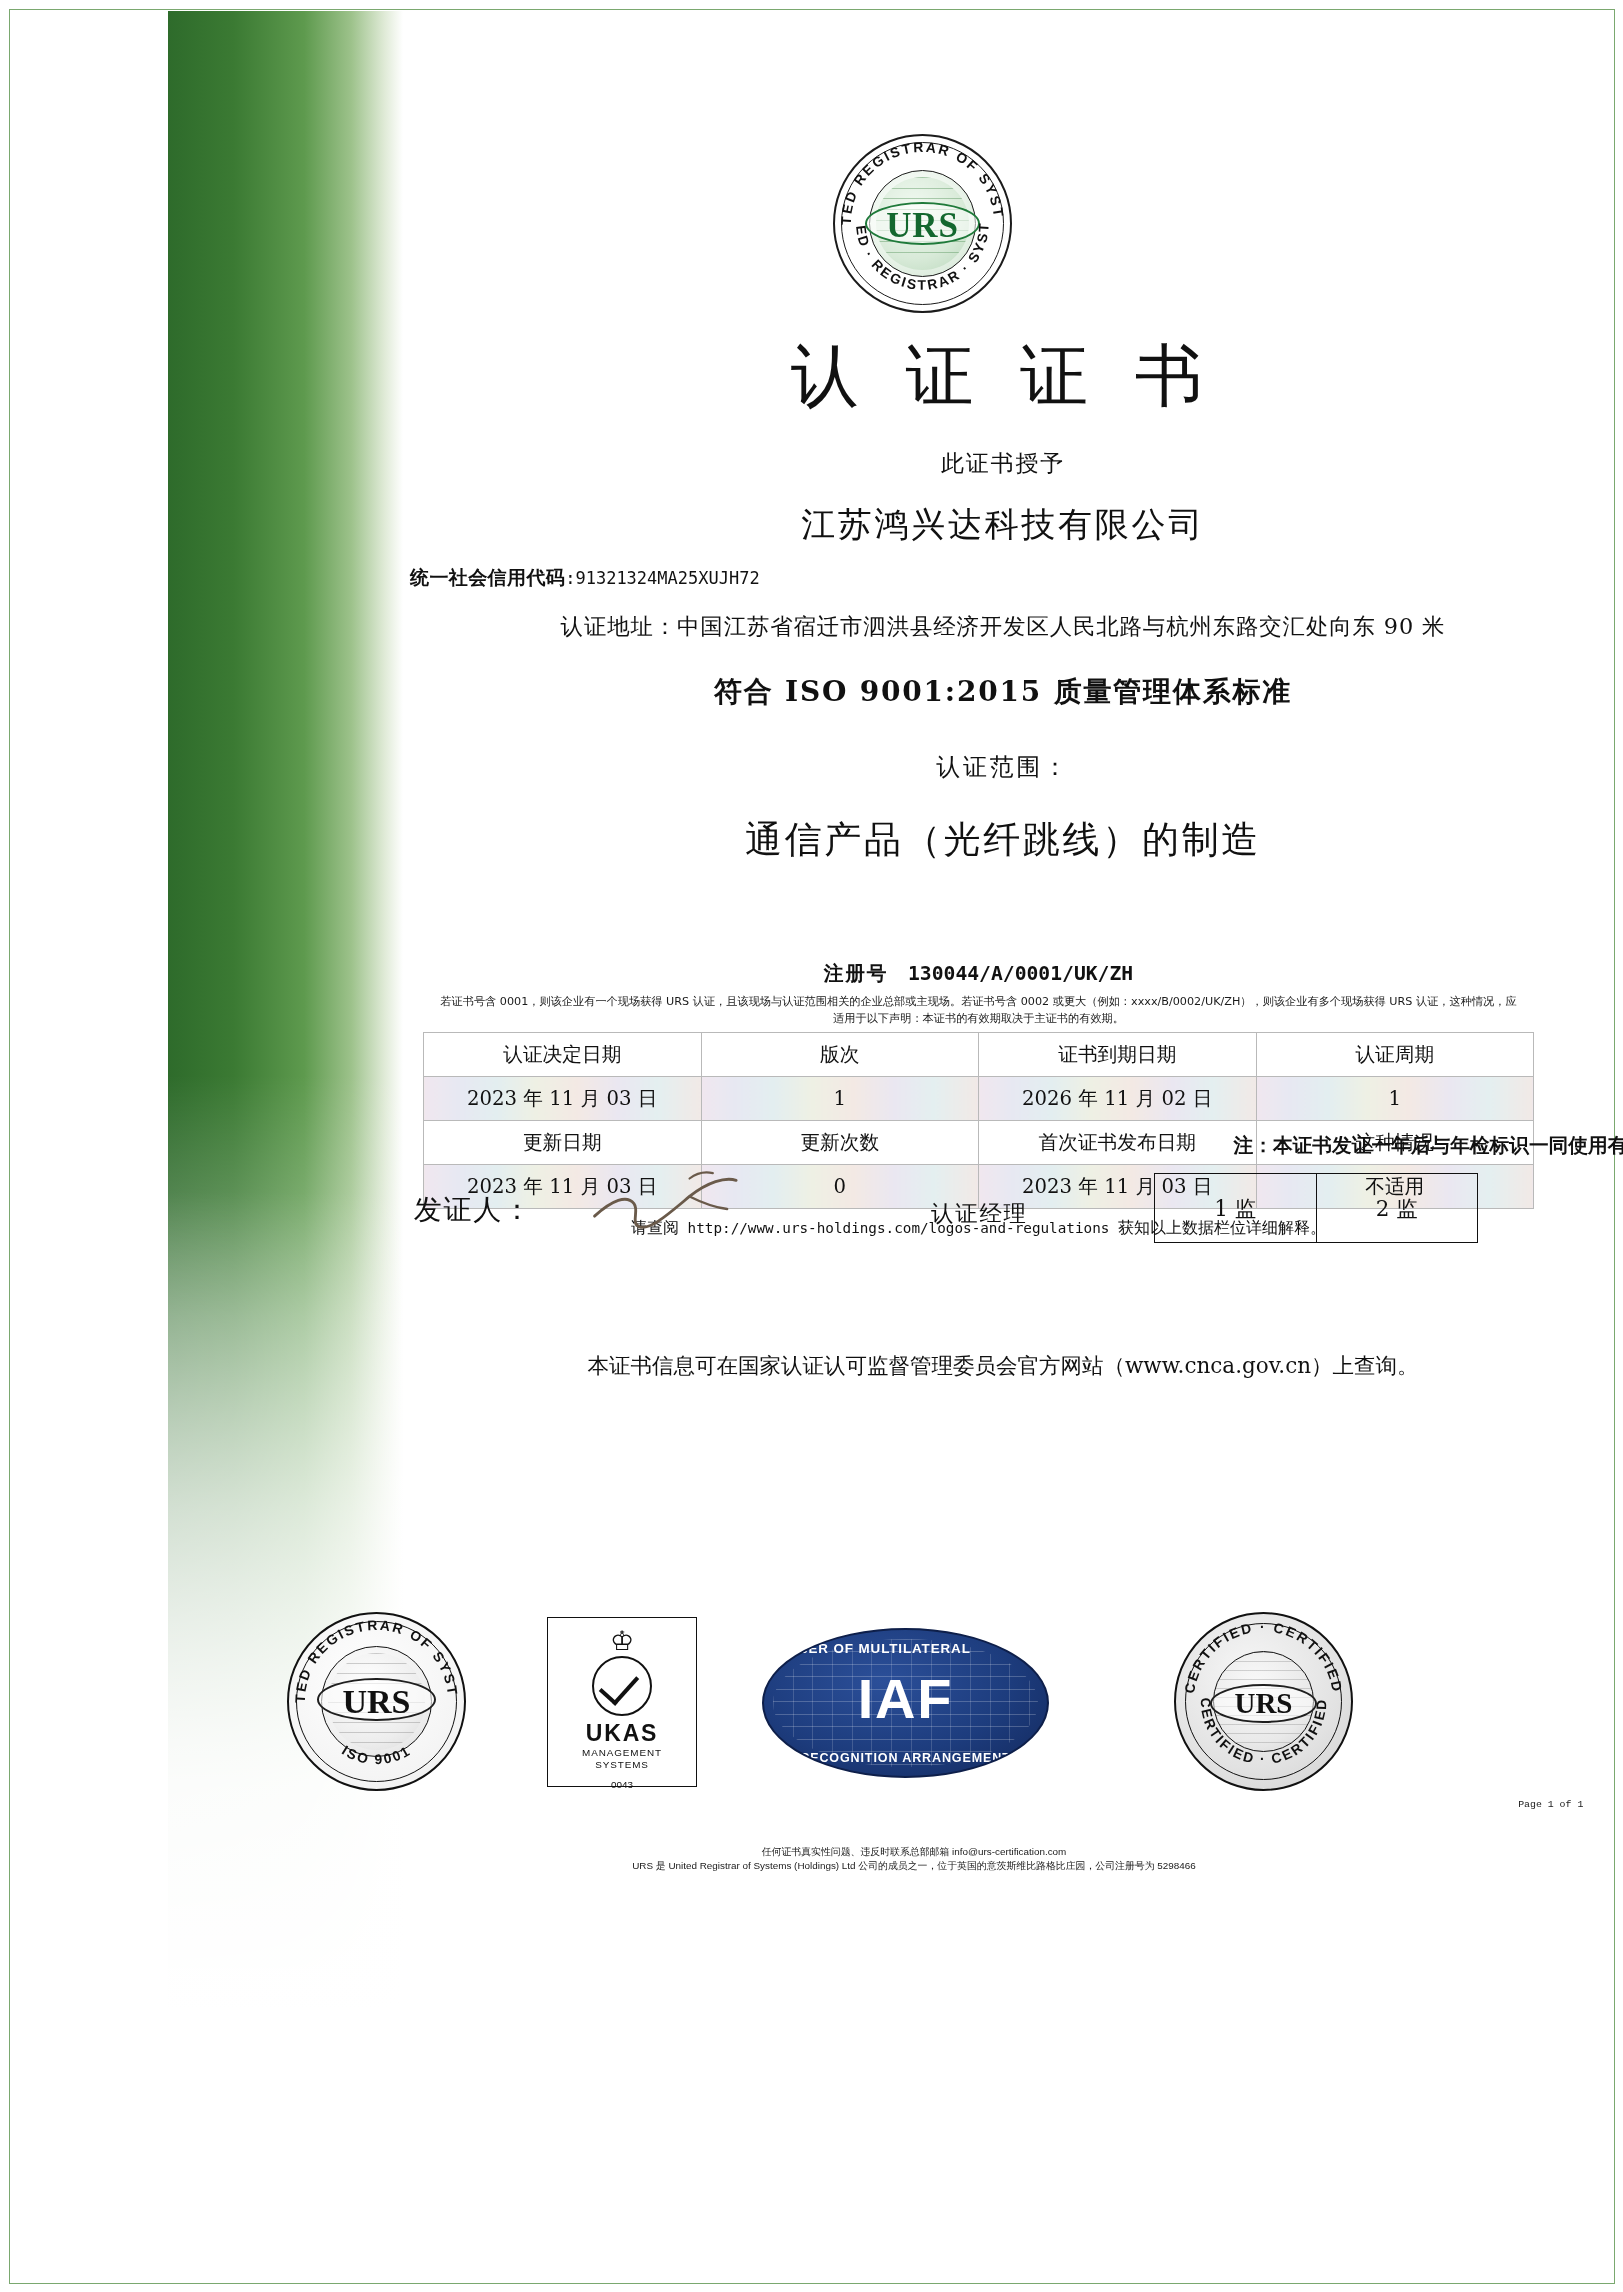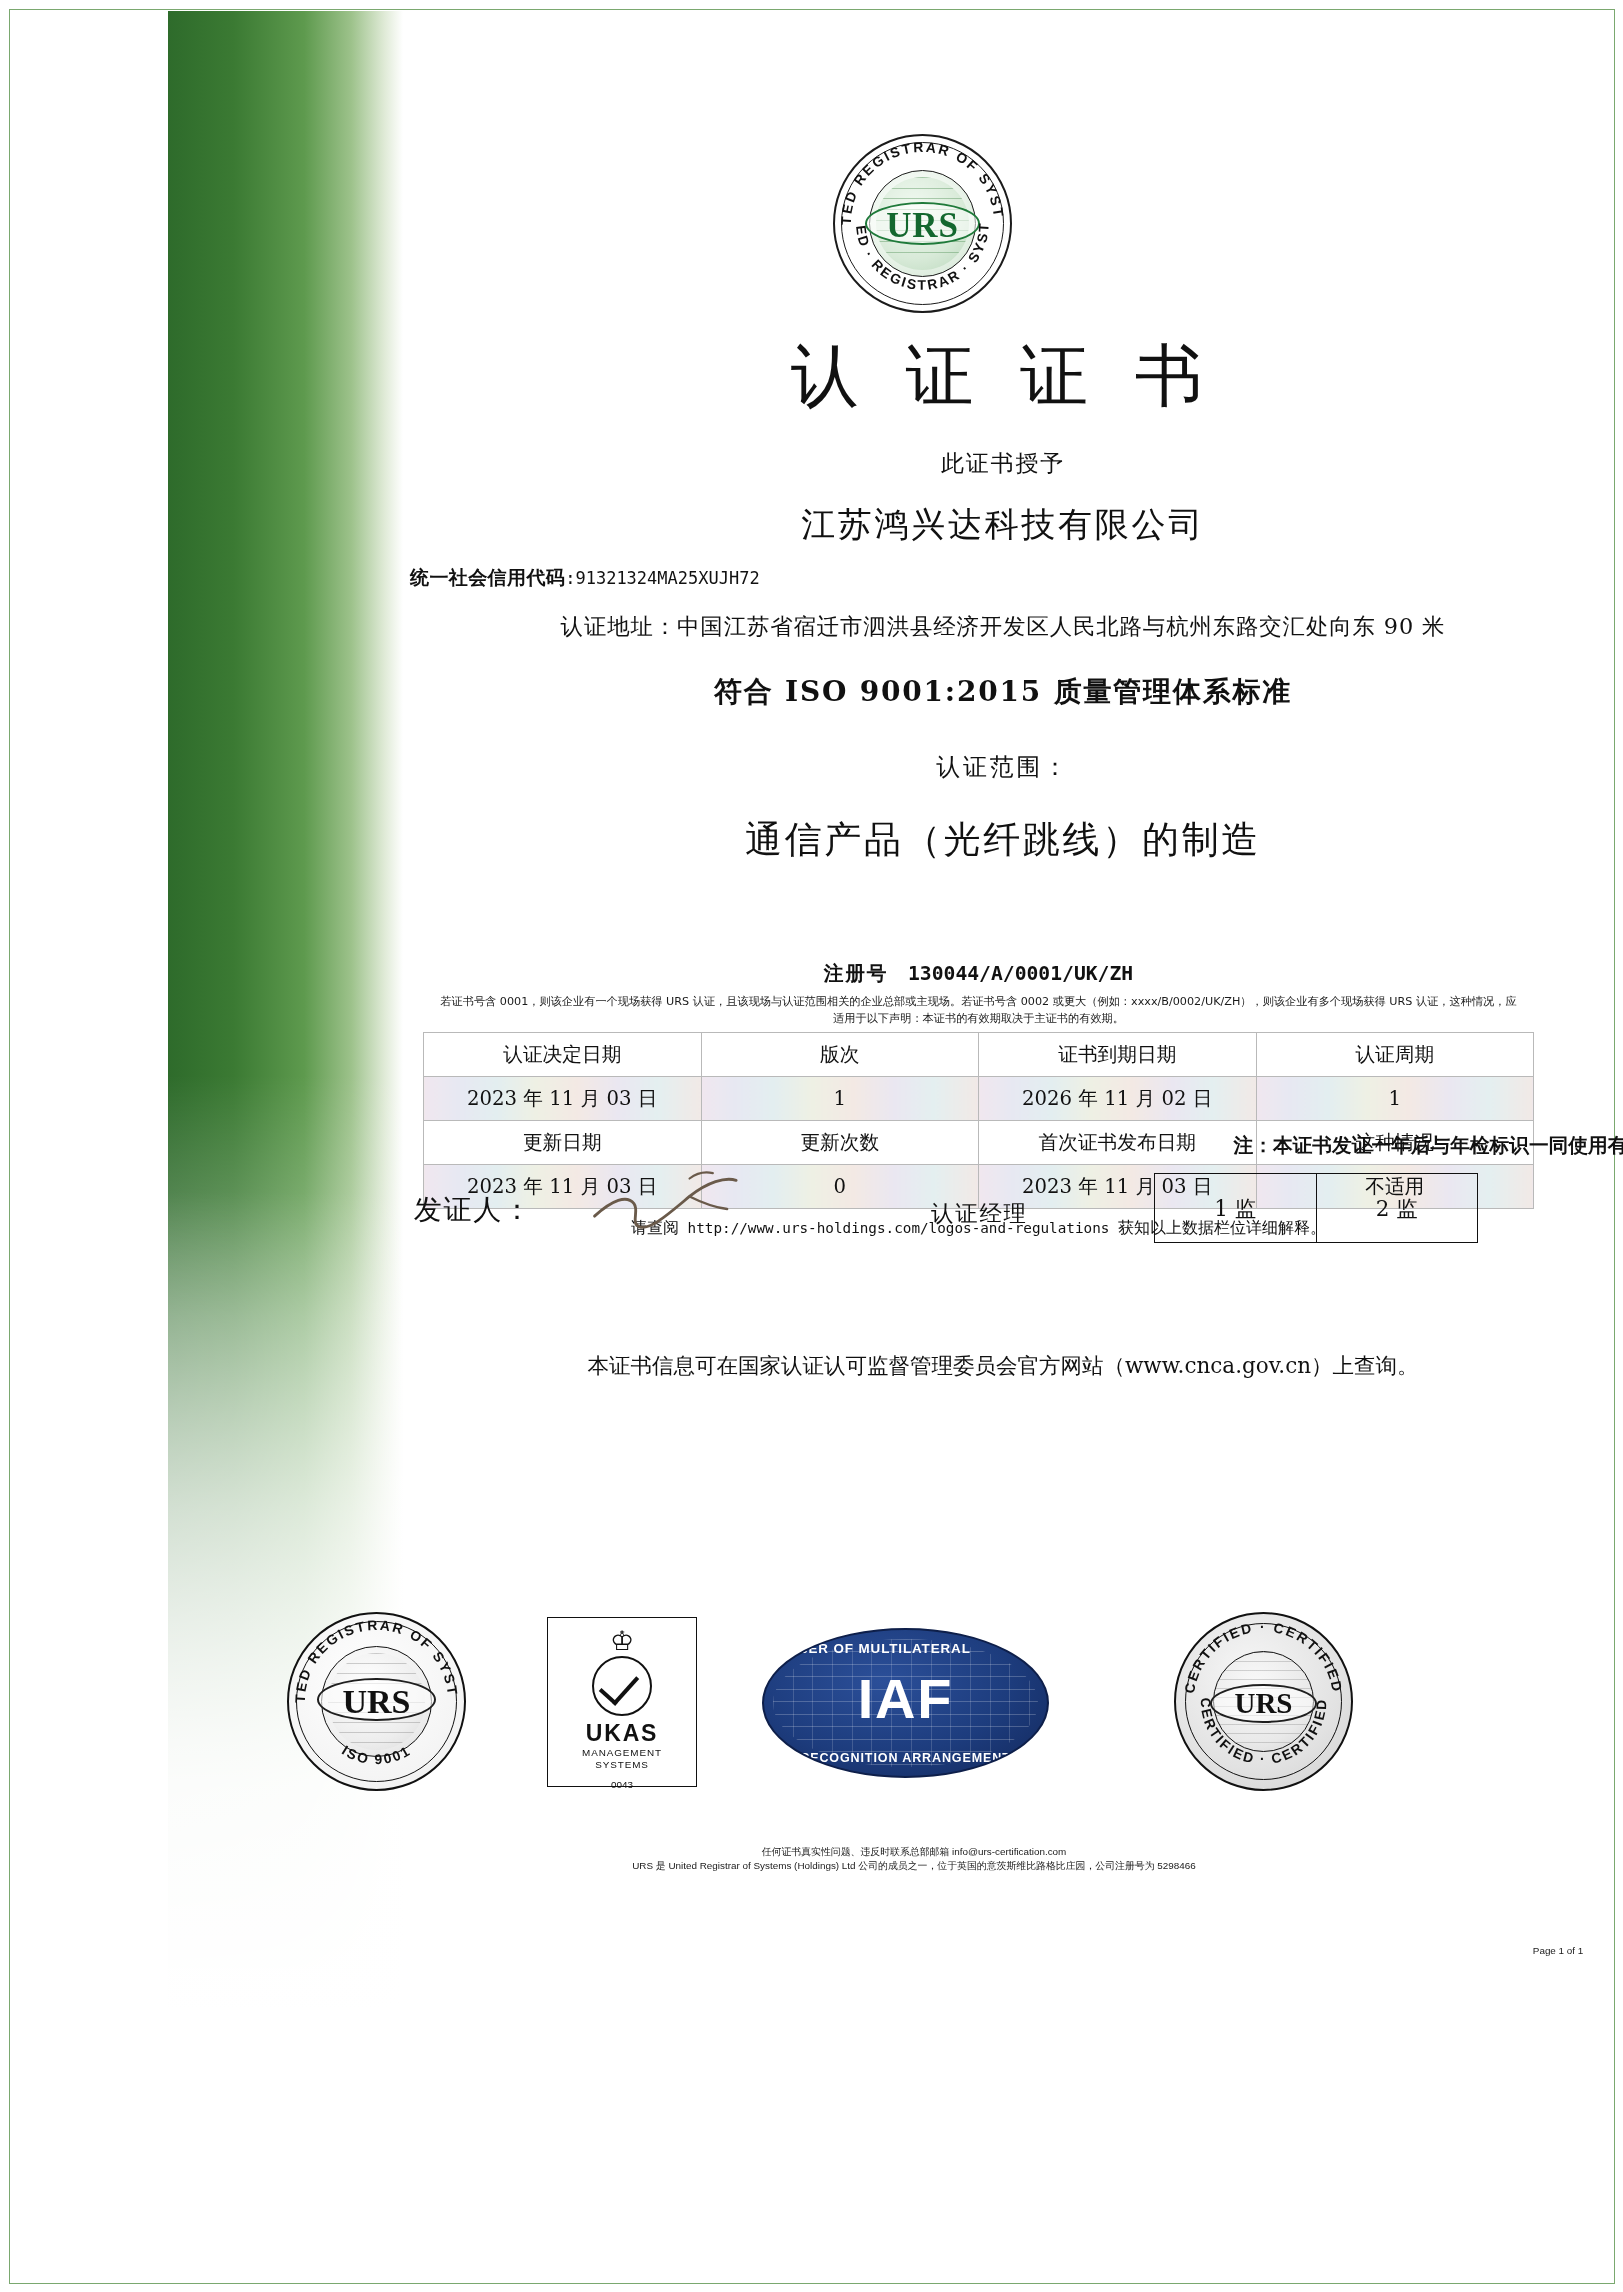--- a/index.html
+++ b/index.html
@@ -620,22 +620,22 @@
     width: 1272px;
     text-align: center;
     font-family: "Liberation Sans", sans-serif;
     font-size: 9.9px;
     line-height: 14.3px;
     color: #1a1a1a;
   }
   .pageno {
     position: absolute;
     right: 19.7px;
-    top: 1945px;
-    font-family: Liberation Sans, sans-serif;
+    top: 1799px;
+    font-family: Liberation Mono, monospace;
     font-size: 9.9px;
     color: #1a1a1a;
   }
 </style>
 </head>
 <body>
 
 <div class="page">
   <div class="page-border"></div>
   <div class="green-band"></div>

